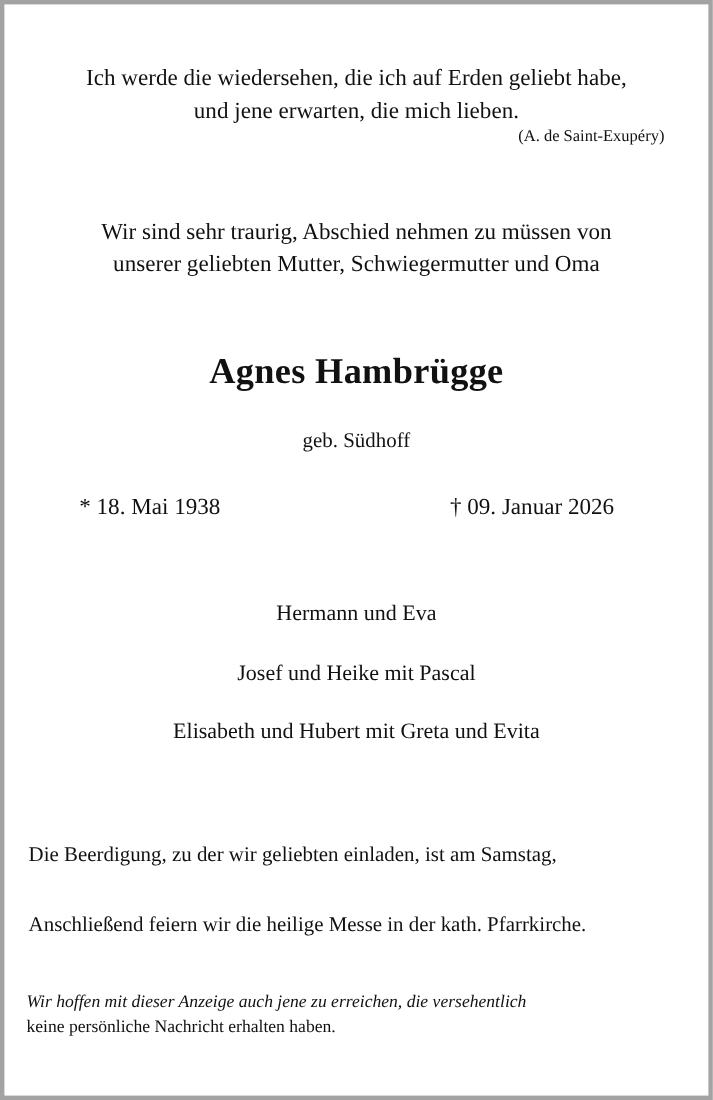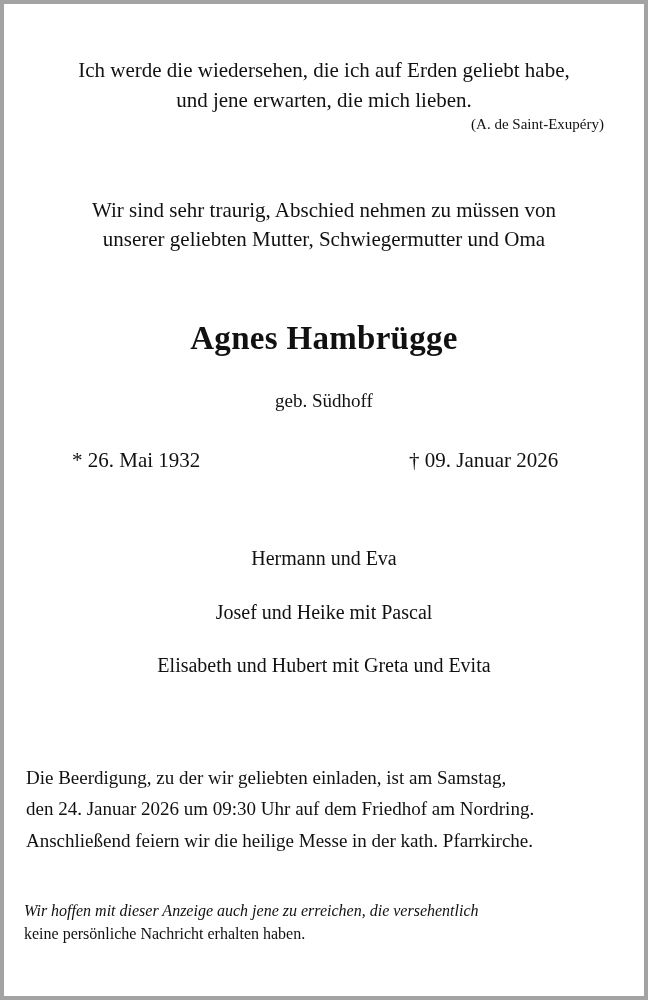--- a/index.html
+++ b/index.html
@@ -33,27 +33,26 @@
   <div class="line center quote" style="top:54px;">Ich werde die wiedersehen, die ich auf Erden geliebt habe,</div>
   <div class="line center quote" style="top:84px;">und jene erwarten, die mich lieben.</div>
   <div class="author" style="top:112px;">(A. de Saint-Exupéry)</div>
 
   <div class="line center intro" style="top:194px;">Wir sind sehr traurig, Abschied nehmen zu müssen von</div>
   <div class="line center intro" style="top:223px;">unserer geliebten Mutter, Schwiegermutter und Oma</div>
 
   <div class="line center name" style="top:316px;">Agnes Hambrügge</div>
   <div class="line center born" style="top:386px;">geb. Südhoff</div>
 
-  <div class="date" style="top:444px; left:68px;">* 26. Mai 1932</div>
+  <div class="date" style="top:444px; left:68px;">* 18. Mai 1938</div>
   <div class="date" style="top:444px; left:405px;">† 09. Januar 2026</div>
 
   <div class="line center family" style="top:543px;">Hermann und Eva</div>
   <div class="line center family" style="top:597px;">Josef und Heike mit Pascal</div>
   <div class="line center family" style="top:650px;">Elisabeth und Hubert mit Greta und Evita</div>
 
   <div class="funeral" style="top:763px;">Die Beerdigung, zu der wir geliebten einladen, ist am Samstag,</div>
-  <div class="funeral" style="top:794px;">den 24. Januar 2026 um 09:30 Uhr auf dem Friedhof am Nordring.</div>
   <div class="funeral" style="top:826px;">Anschließend feiern wir die heilige Messe in der kath. Pfarrkirche.</div>
 
   <div class="note" style="top:898px;font-style:italic;">Wir hoffen mit dieser Anzeige auch jene zu erreichen, die versehentlich</div>
   <div class="note" style="top:921px;">keine persönliche Nachricht erhalten haben.</div>
 
 </div>
 
 </body></html>

